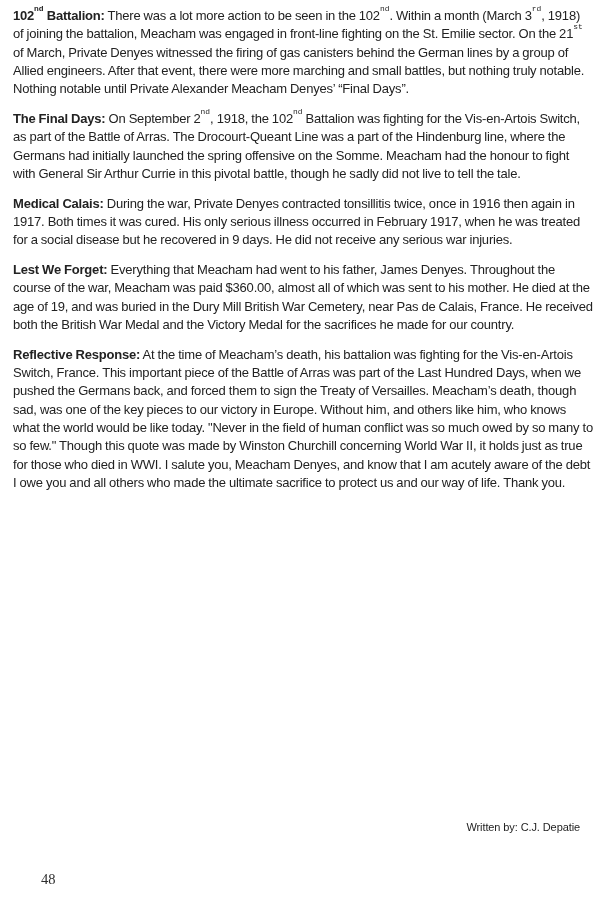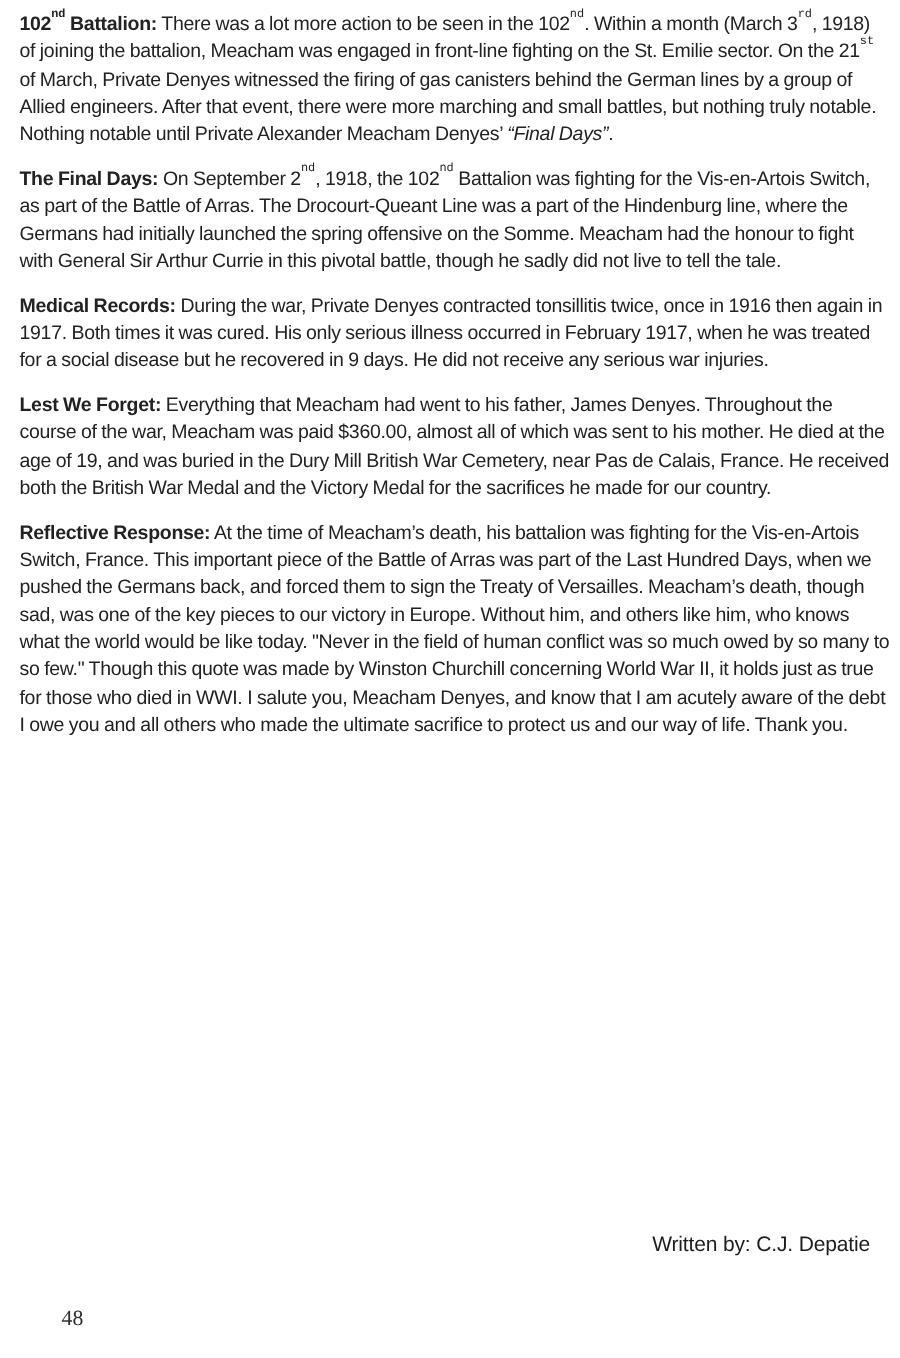--- a/index.html
+++ b/index.html
@@ -24,34 +24,34 @@
     font-size: 13px;
     line-height: 18.3px;
     letter-spacing: -0.2px;
     word-spacing: -0.3px;
     text-align: left;
   }
   .para {
     margin: 0 0 11.5px 0;
   }
   .para .b { font-weight: bold; }
-  .para .i { font-style: italic; }
+  .para .i { }
   .para sup {
     font-size: 61%;
     line-height: 0;
     position: relative;
     top: -0.45em;
     letter-spacing: 0;
     font-family: Liberation Mono, monospace;
   }
   .credit {
     position: absolute;
     top: 821px;
     right: 20px;
-    font-size: 14px;
+    font-size: 11px;
     letter-spacing: -0.1px;
     color: #1e1e1e;
   }
   .pagenum {
     position: absolute;
     top: 871px;
     left: 0;
     width: 100%;
     text-align: left;
     font-family: "Liberation Serif", serif;
@@ -60,21 +60,21 @@
     padding-left: 41px;
   }
 </style>
 </head>
 <body>
 
 <div class="page">
   <div class="doc-body">
       <p class="para"><span class="b">102</span><sup class="b">nd</sup><span class="b"> Battalion:</span><span> There was a lot more action to be seen in the 102</span><sup>nd</sup><span>. Within a month (March 3</span><sup>rd</sup><span>, 1918) of joining the battalion, Meacham was engaged in front-line fighting on the St. Emilie sector. On the 21</span><sup>st</sup><span> of March, Private Denyes witnessed the firing of gas canisters behind the German lines by a group of Allied engineers. After that event, there were more marching and small battles, but nothing truly notable. Nothing notable until Private Alexander Meacham Denyes’ </span><span class="i">“Final Days”</span><span>.</span></p>
       <p class="para"><span class="b">The Final Days:</span><span> On September 2</span><sup>nd</sup><span>, 1918, the 102</span><sup>nd</sup><span> Battalion was fighting for the Vis-en-Artois Switch, as part of the Battle of Arras. The Drocourt-Queant Line was a part of the Hindenburg line, where the Germans had initially launched the spring offensive on the Somme. Meacham had the honour to fight with General Sir Arthur Currie in this pivotal battle, though he sadly did not live to tell the tale.</span></p>
-      <p class="para"><span class="b">Medical Records:</span><span> During the war, Private Denyes contracted tonsillitis twice, once in 1916 then again in 1917. Both times it was cured. His only serious illness occurred in February 1917, when he was treated for a social disease but he recovered in 9 days. He did not receive any serious war injuries.</span></p>
+      <p class="para"><span class="b">Medical Calais:</span><span> During the war, Private Denyes contracted tonsillitis twice, once in 1916 then again in 1917. Both times it was cured. His only serious illness occurred in February 1917, when he was treated for a social disease but he recovered in 9 days. He did not receive any serious war injuries.</span></p>
       <p class="para"><span class="b">Lest We Forget:</span><span> Everything that Meacham had went to his father, James Denyes. Throughout the course of the war, Meacham was paid $360.00, almost all of which was sent to his mother. He died at the age of 19, and was buried in the Dury Mill British War Cemetery, near Pas de Calais, France. He received both the British War Medal and the Victory Medal for the sacrifices he made for our country.</span></p>
       <p class="para"><span class="b">Reflective Response:</span><span> At the time of Meacham’s death, his battalion was fighting for the Vis-en-Artois Switch, France. This important piece of the Battle of Arras was part of the Last Hundred Days, when we pushed the Germans back, and forced them to sign the Treaty of Versailles. Meacham’s death, though sad, was one of the key pieces to our victory in Europe. Without him, and others like him, who knows what the world would be like today. "Never in the field of human conflict was so much owed by so many to so few." Though this quote was made by Winston Churchill concerning World War II, it holds just as true for those who died in WWI. I salute you, Meacham Denyes, and know that I am acutely aware of the debt I owe you and all others who made the ultimate sacrifice to protect us and our way of life. Thank you.</span></p>
     </div>
 
   <div class="credit">Written by: C.J. Depatie</div>
 
   <div class="pagenum">48</div>
 </div>
 
 </body></html>

